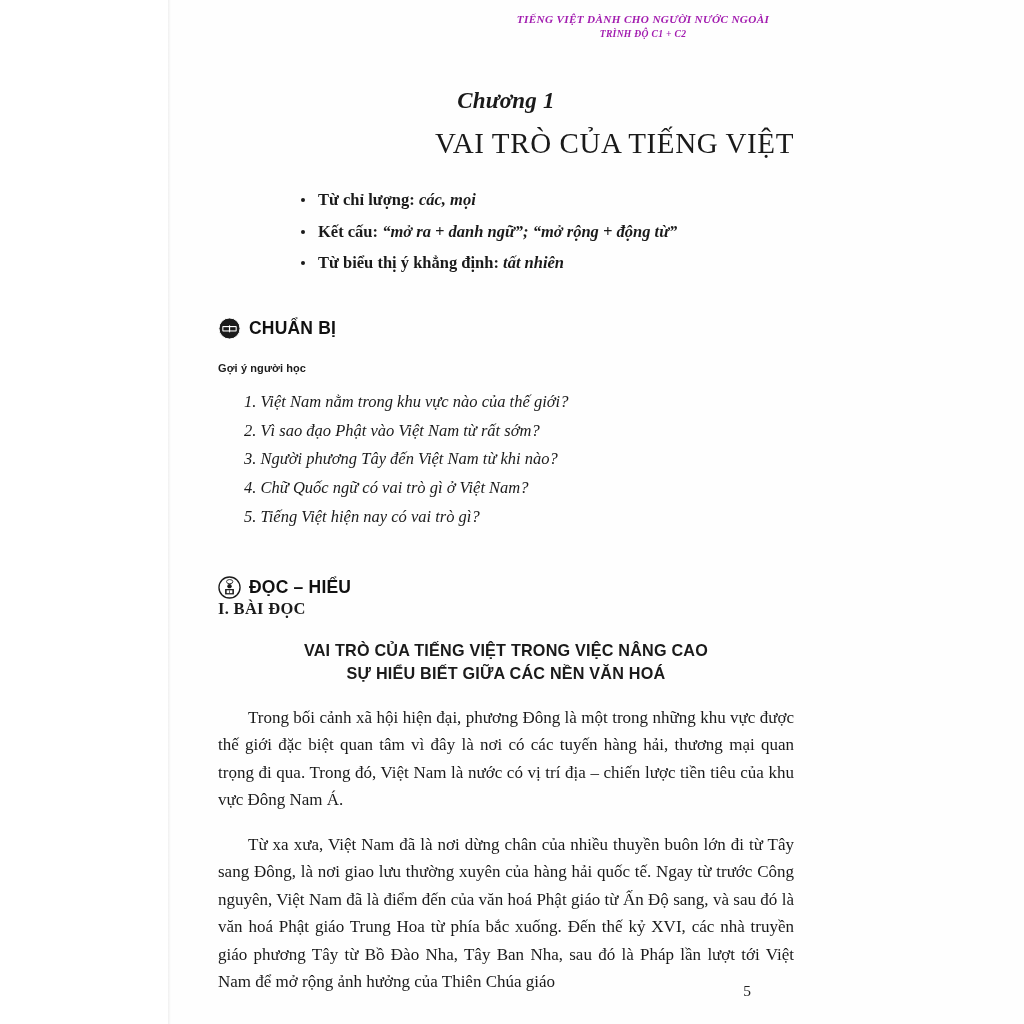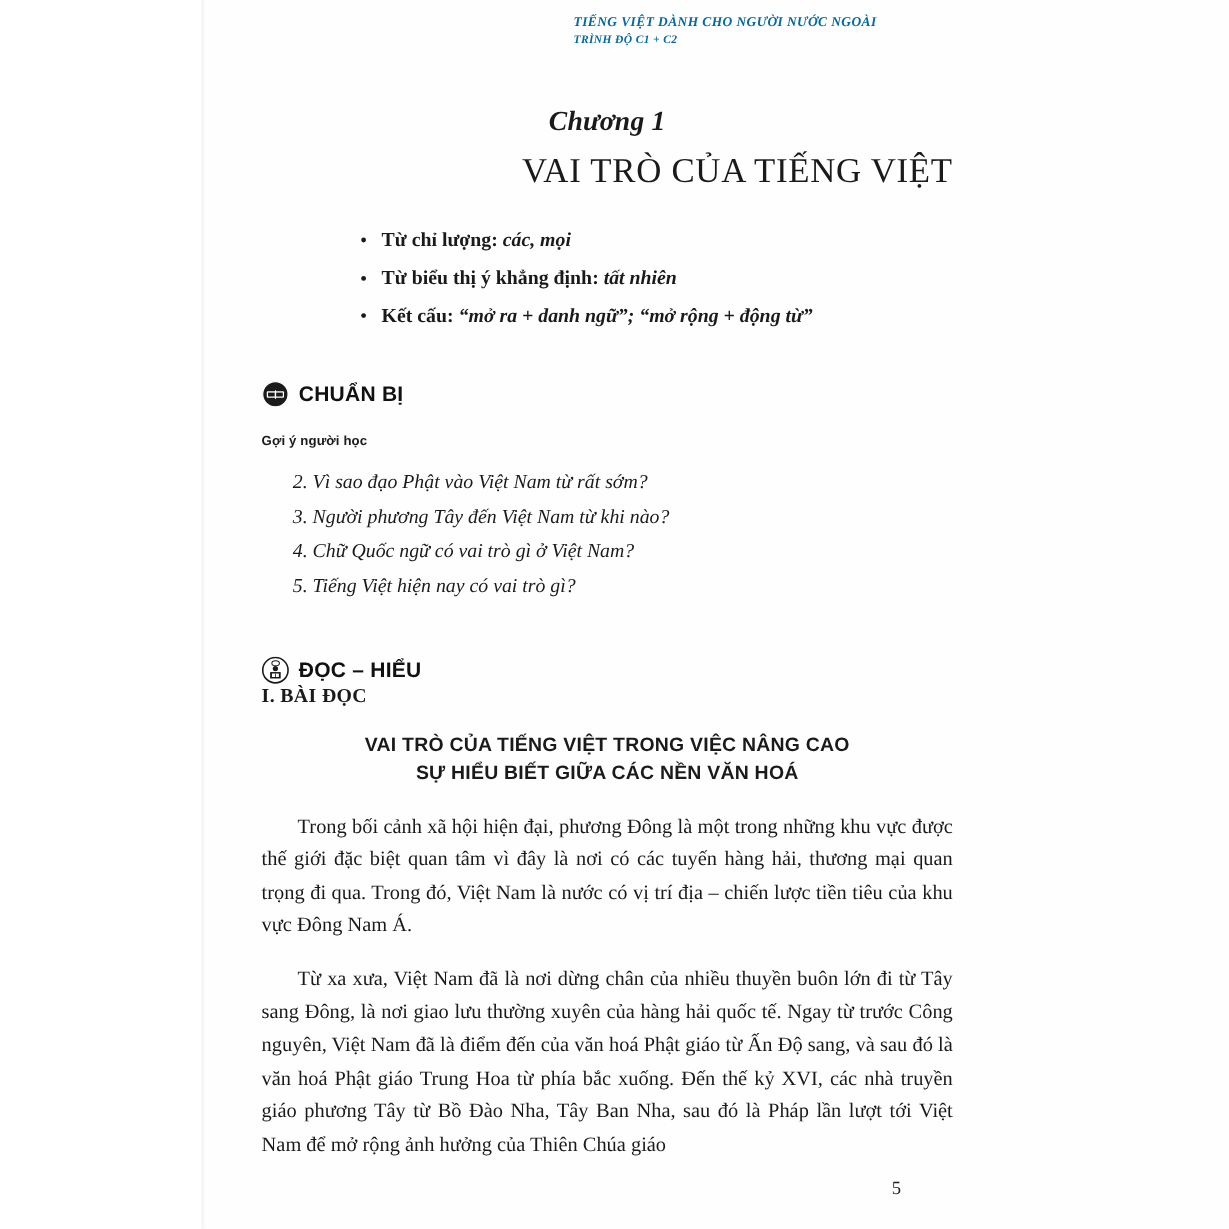--- a/index.html
+++ b/index.html
@@ -37,24 +37,25 @@
     position: absolute;
     left: 0; top: 0;
     width: 168px; height: 1024px;
     background: #ffffff;
     pointer-events: none;
   }
 
   
   .running-header {
     position: absolute;
-    left: 478px;
+    left: 488px;
     top: 13px;
     width: 310px;
-    color: #0369a1;
+    text-align: center;
+    color: #a21caf;
   }
   .running-header .line1 {
     font-family: "Liberation Serif", serif;
     font-weight: bold;
     font-style: italic;
     font-size: 11.2px;
     letter-spacing: 0.35px;
     white-space: nowrap;
   }
   .running-header .line2 {
@@ -223,42 +224,43 @@
   <div class="content">
 
     <div class="chapter-label">Chương 1</div>
     <div class="chapter-title">VAI TRÒ CỦA TIẾNG VIỆT</div>
 
     <ul class="bullets">
       <li>
         <span class="dot"></span><span>Từ chỉ lượng:</span> <em>các, mọi</em>
       </li>
       <li>
-        <span class="dot"></span><span>Từ biểu thị ý khẳng định:</span> <em>tất nhiên</em>
+        <span class="dot"></span><span>Kết cấu:</span> <em>“mở ra + danh ngữ”; “mở rộng + động từ”</em>
       </li>
       <li>
-        <span class="dot"></span><span>Kết cấu:</span> <em>“mở ra + danh ngữ”; “mở rộng + động từ”</em>
+        <span class="dot"></span><span>Từ biểu thị ý khẳng định:</span> <em>tất nhiên</em>
       </li>
     </ul>
 
     <div class="section-head">
       <svg class="icon-circle" viewBox="0 0 24 24">
         <circle cx="12" cy="12" r="11" fill="#1b1b1b"></circle>
         <circle cx="12" cy="12" r="11" fill="none" stroke="#ffffff" stroke-width="1"></circle>
         <rect x="4.5" y="9.5" width="15" height="5.6" rx="0.8" fill="#ffffff"></rect>
         <rect x="5.6" y="10.6" width="5.8" height="3.4" fill="#1b1b1b"></rect>
         <rect x="12.6" y="10.6" width="5.8" height="3.4" fill="#1b1b1b"></rect>
         <rect x="11.6" y="8.6" width="1" height="7.4" fill="#ffffff"></rect>
       </svg>
       <span class="label">CHUẨN BỊ</span>
     </div>
 
     <div class="subhead-sans">Gợi ý người học</div>
 
     <ol class="questions">
+      <li>1. Việt Nam nằm trong khu vực nào của thế giới?</li>
       <li>2. Vì sao đạo Phật vào Việt Nam từ rất sớm?</li>
       <li>3. Người phương Tây đến Việt Nam từ khi nào?</li>
       <li>4. Chữ Quốc ngữ có vai trò gì ở Việt Nam?</li>
       <li>5. Tiếng Việt hiện nay có vai trò gì?</li>
     </ol>
 
     <div class="section-head" style="margin-top:44px;">
       <svg class="icon-circle" viewBox="0 0 24 24">
         <circle cx="12" cy="12" r="11" fill="#ffffff" stroke="#1b1b1b" stroke-width="1.4"></circle>
         <ellipse cx="12.2" cy="5.9" rx="3.3" ry="2.2" fill="#ffffff" stroke="#1b1b1b" stroke-width="0.9"></ellipse>

